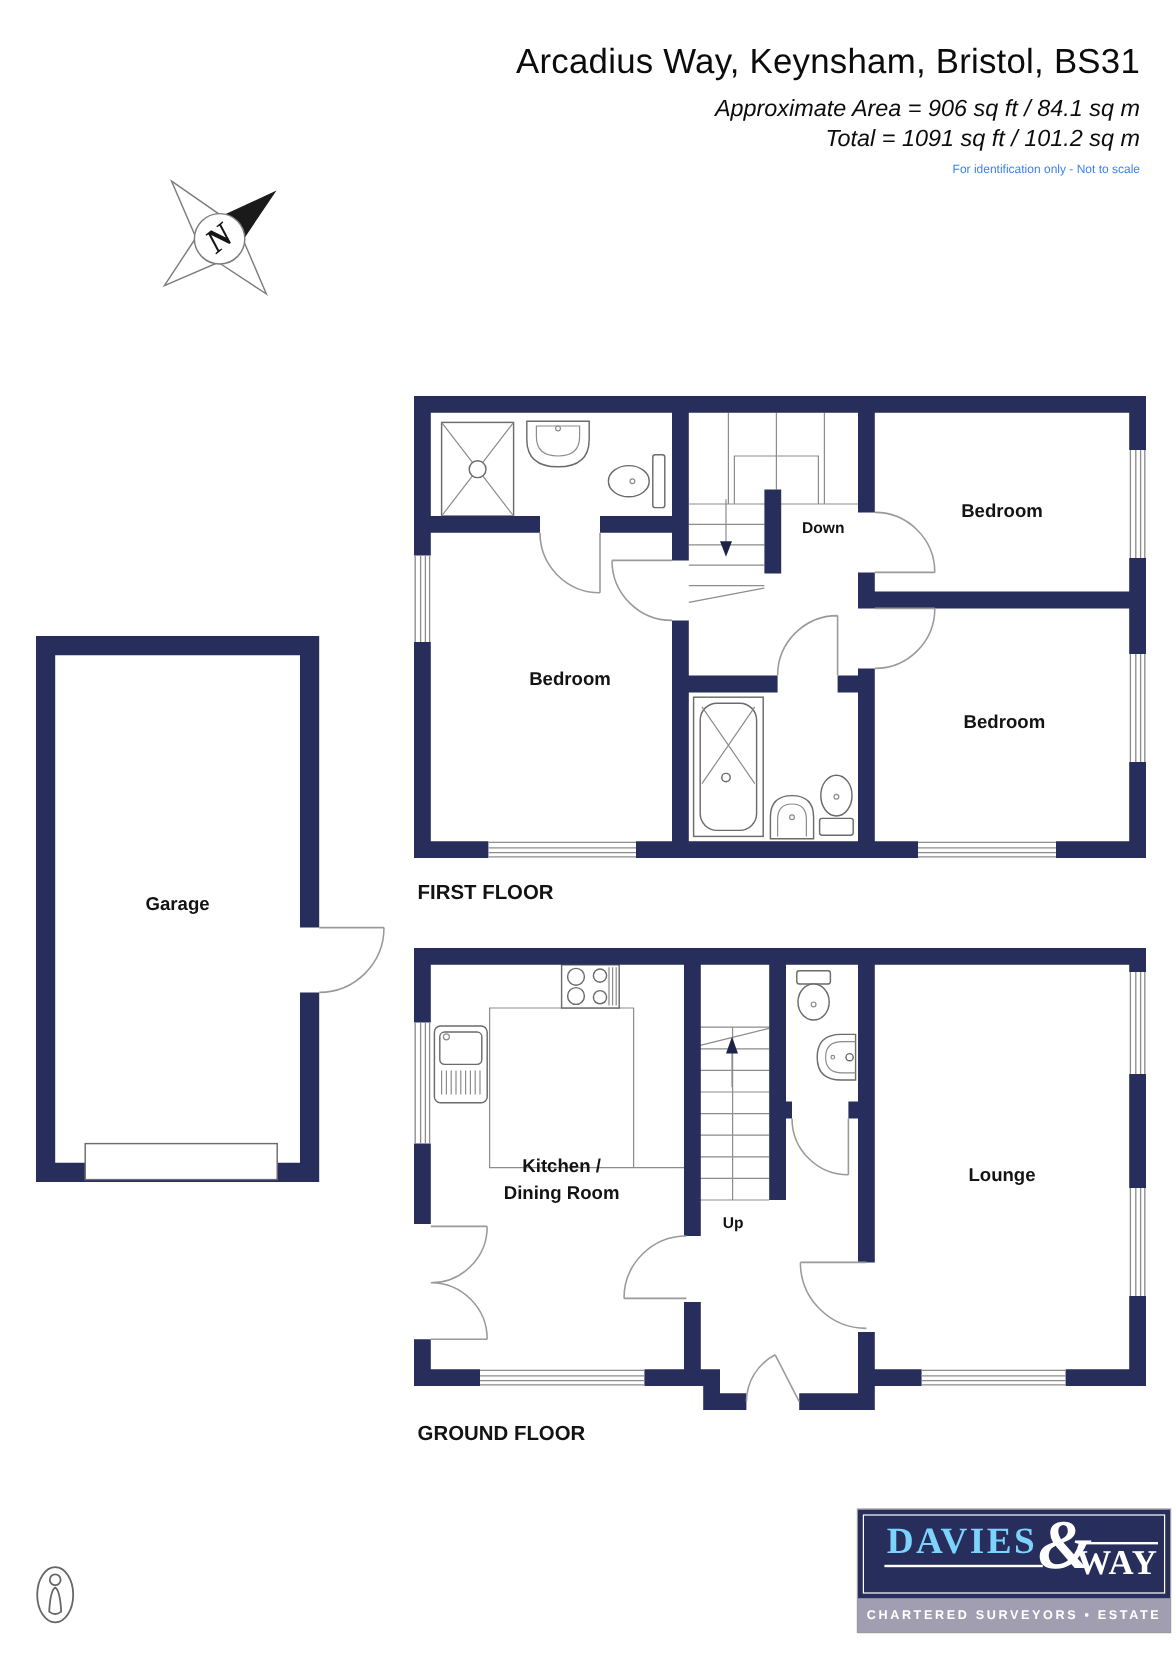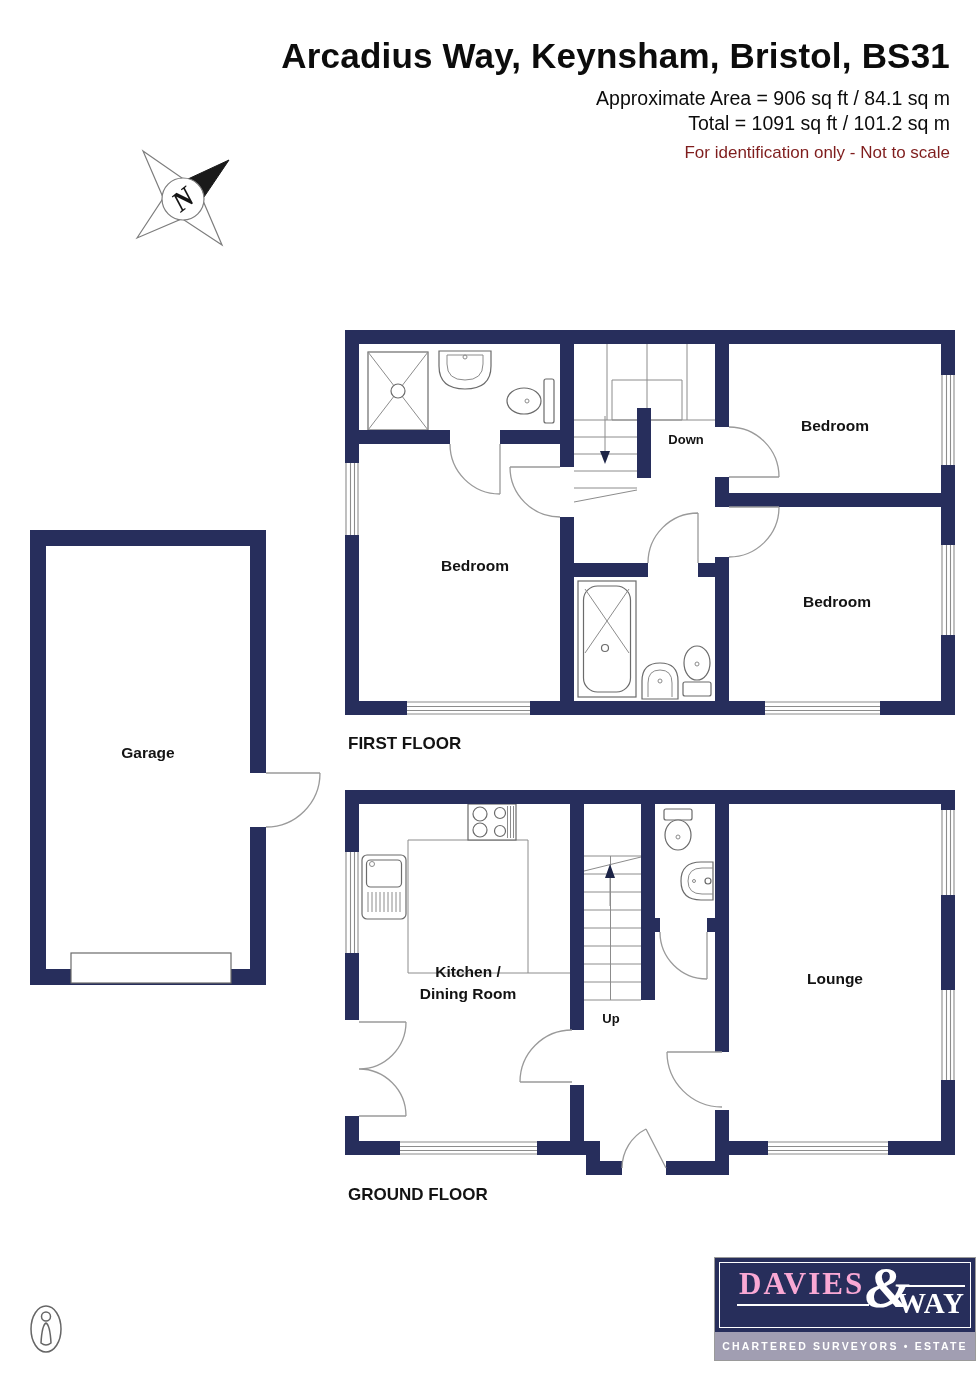--- a/index.html
+++ b/index.html
@@ -13,33 +13,33 @@
   .door{stroke:#9a9a9a;stroke-width:1.3;fill:none;}
   .glz{stroke:#8c8c8c;stroke-width:1.1;fill:none;}
   .arrow{fill:#1d2447;}
   .roomlbl{font:bold 15.5px "Liberation Sans",sans-serif;fill:#131313;}
   .floorlbl{font:bold 17px "Liberation Sans",sans-serif;fill:#131313;}
   .stairlbl{font:bold 13px "Liberation Sans",sans-serif;fill:#131313;}
   .compass-shape{fill:#ffffff;stroke:#7d7d7d;stroke-width:1.2;}
   .compass-n{font:italic bold 28px "Liberation Serif",serif;fill:#141414;}
 
   .header{position:absolute;top:36px;right:30px;text-align:right;color:#0c0c0c;}
-  .header .title{font-size:35px;font-weight:bold;letter-spacing:0.2px;}
-  .header .area-line{font-size:19.5px;line-height:25px;}
+  .header .title{font-size:29px;font-weight:normal;letter-spacing:0.2px;}
+  .header .area-line{font-size:19.5px;line-height:25px;font-style:italic;}
   .header .area-block{margin-top:10px;}
-  .header .small-note{font-size:17px;margin-top:7px;color:#7f1d1d;}
+  .header .small-note{font-size:10px;margin-top:7px;color:#3b82f6;}
 
   .footer-text{position:absolute;left:68px;top:1305px;font-size:11.5px;line-height:15px;
                color:#4c4c4c;white-space:pre-wrap;}
   .niche-icon{position:absolute;left:28px;top:1303px;}
 
   .logo{position:absolute;left:715px;top:1258px;width:260px;height:102px;outline:1px solid #9a9a9a;}
   .logo-main{position:relative;width:260px;height:74px;background:#272e5b;}
   .logo-frame{position:absolute;inset:4px;border:1.5px solid #ffffff;pointer-events:none;}
-  .logo-davies{position:absolute;left:24px;top:8px;color:#f9a8d4;
+  .logo-davies{position:absolute;left:24px;top:8px;color:#7dd3fc;
                font:bold 31px "Liberation Serif",serif;letter-spacing:2px;}
   .logo-underline{position:absolute;left:22px;top:46px;width:132px;height:2px;background:#fff;}
   .logo-amp{position:absolute;left:150px;top:-4px;color:#fff;
             font:italic bold 58px "Liberation Serif",serif;}
   .logo-overline{position:absolute;right:10px;top:27px;width:62px;height:2px;background:#fff;}
   .logo-way{position:absolute;right:10px;top:29px;color:#fff;
             font:bold 29px "Liberation Serif",serif;letter-spacing:1px;margin-left:33px;}
   .logo-strip{width:260px;height:28px;background:#a19eb2;color:#fff;text-align:center;
               font:bold 10.5px "Liberation Sans",sans-serif;letter-spacing:2.2px;line-height:28px;}
 </style>

